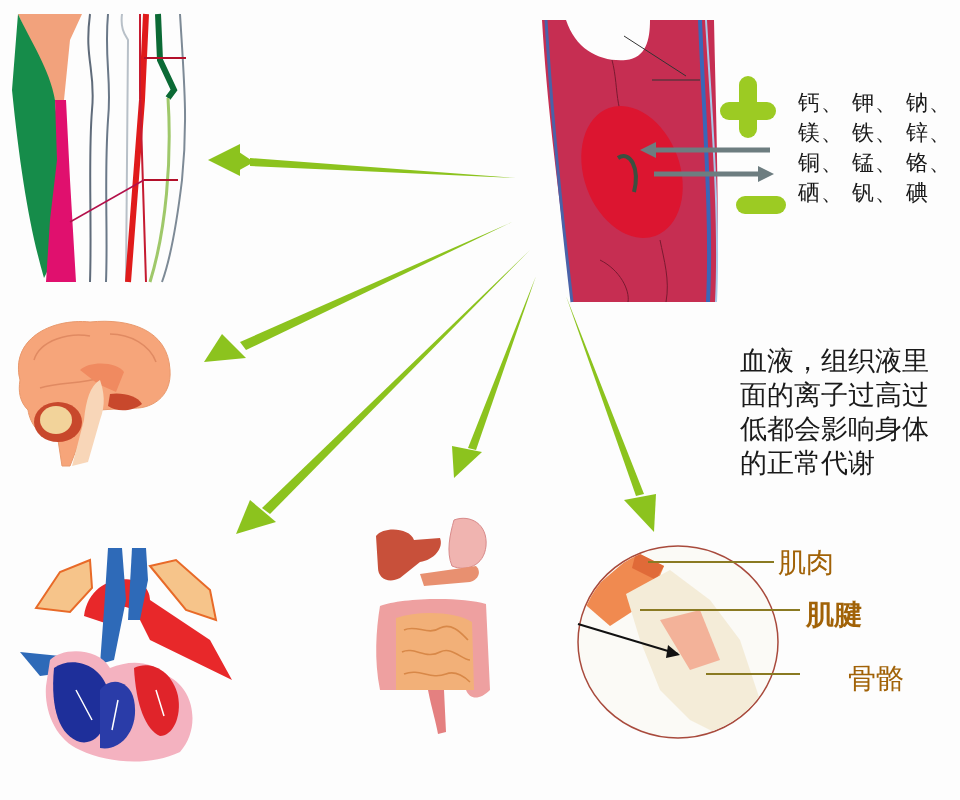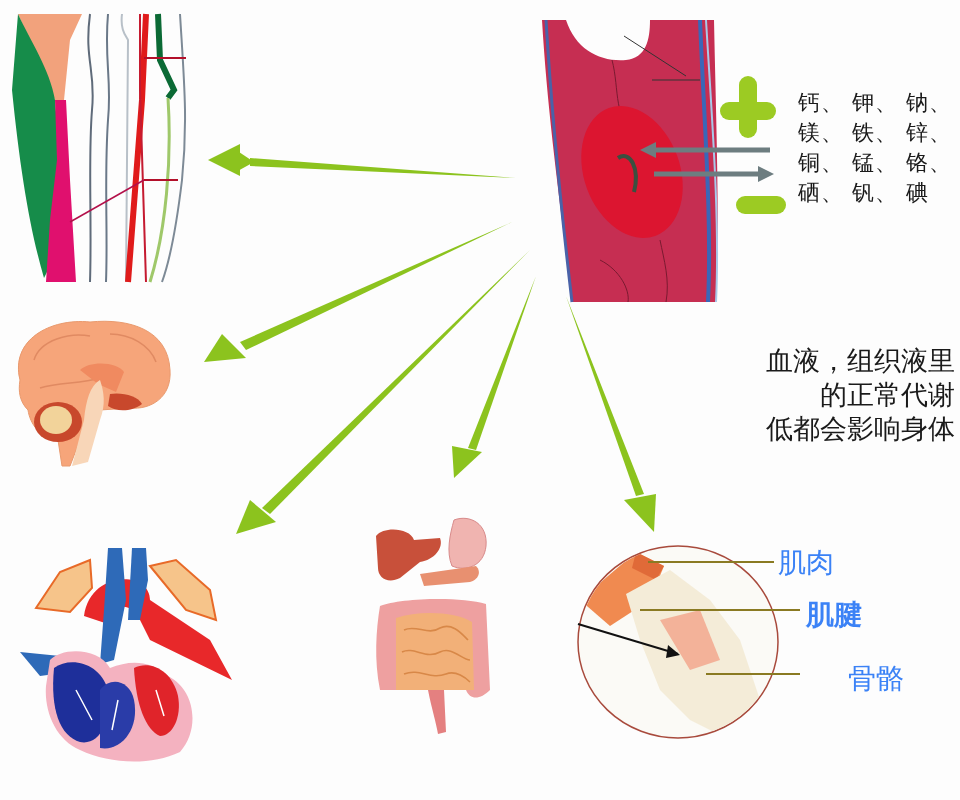--- a/index.html
+++ b/index.html
@@ -10,23 +10,23 @@
   .abs { position: absolute; }
   svg.layer { position: absolute; left: 0; top: 0; }
   .ions {
     left: 798px; top: 88px; width: 162px;
     font-size: 22px; line-height: 30px; color: #1a1a1a; letter-spacing: 1px;
   }
   .ion-row { display: flex; white-space: nowrap; }
   .ion { width: 54px; }
   .note {
     left: 740px; top: 344px; width: 215px;
-    font-size: 27px; line-height: 34px; color: #1a1a1a; text-align: right;
+    font-size: 27px; line-height: 34px; color: #1a1a1a;
   }
-  .label { font-size: 28px; color: #3b82f6; }
+  .label { font-size: 28px; color: #a16207; }
 </style>
 </head>
 <body>
 
 <svg class="layer" width="960" height="800" viewBox="0 0 960 800">
 
   <g>
     <path d="M18,14 L82,14 L70,40 L64,100 L55,100 Z" fill="#f2a27c"></path>
     <path d="M18,14 C30,40 50,70 55,100 L60,160 L48,270 L44,278 C30,230 20,170 12,90 Z" fill="#168c4a"></path>
     <path d="M55,100 L66,100 L70,180 L76,282 L46,282 L50,220 L57,160 Z" fill="#e0106e"></path>
@@ -161,19 +161,20 @@
   </div>
   <div class="ion-row">
     <span class="ion">硒、</span>
     <span class="ion">钒、</span>
     <span class="ion">碘</span>
   </div>
 </div>
 
 <div class="abs note">
   <div>血液，组织液里</div>
+  <div>面的离子过高过</div>
+  <div>低都会影响身体</div>
   <div>的正常代谢</div>
-  <div>低都会影响身体</div>
 </div>
 
 <div class="abs label" style="left:778px; top:544px;">肌肉</div>
 <div class="abs label" style="left:806px; top:596px;font-weight:bold;">肌腱</div>
 <div class="abs label" style="left:848px; top:660px;">骨骼</div>
 
 </body></html>

